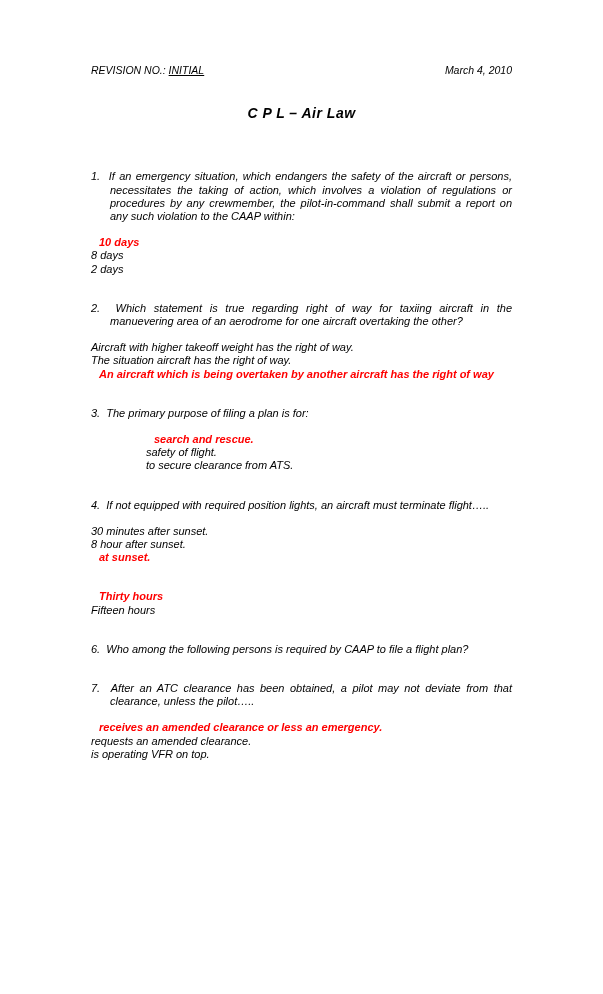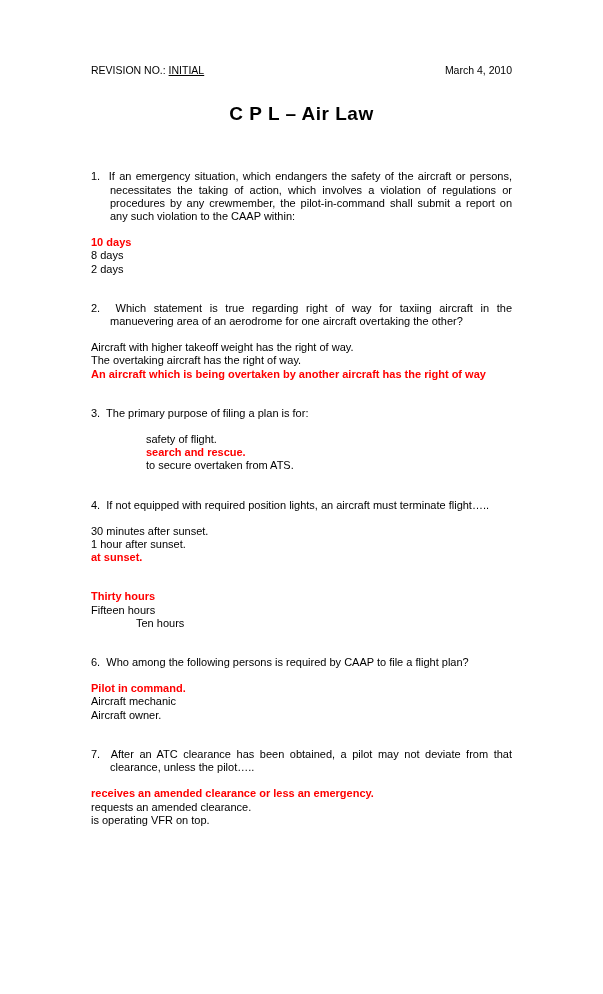--- a/index.html
+++ b/index.html
@@ -11,31 +11,32 @@
     width: 603px;
     height: 994px;
     box-sizing: border-box;
     background: #ffffff;
     padding: 64px 91px 40px 91px;
     font-family: "Liberation Sans", sans-serif;
     font-size: 11px;
     line-height: 13.2px;
     color: #000000;
     overflow: hidden;
+    font-style: italic;
   }
   .header-row {
     display: flex;
     justify-content: space-between;
     align-items: baseline;
     font-size: 10.5px;
   }
   .underline { text-decoration: underline; }
   .doc-title {
     text-align: center;
-    font-size: 19px;
+    font-size: 14px;
     font-weight: bold;
     margin: 30px 0 0 0;
     letter-spacing: 0.5px;
   }
   .questions {
     margin-top: 50px;
   }
   .q-block {
     margin-bottom: 26px;
   }
@@ -46,20 +47,21 @@
     text-indent: -19px;
   }
   .options { margin: 0; }
   .opt {
     min-height: 13.2px;
     white-space: pre-wrap;
   }
   .opt.correct {
     color: #fe0000;
     font-weight: bold;
+    margin-left: 8px;
   }
   .indent-1 { padding-left: 45px; }
   .indent-2 { padding-left: 55px; }
 </style>
 </head>
 <body>
 
 <div class="page">
   <div class="header-row">
     <div><span>REVISION NO.: </span><span class="underline">INITIAL</span></div>
@@ -74,54 +76,48 @@
         <div class="options">
           <div class="opt indent-0 correct">10 days</div>
           <div class="opt indent-0">8 days</div>
           <div class="opt indent-0">2 days</div>
         </div>
       </div>
       <div class="q-block">
         <p class="q-text">2.&nbsp; Which statement is true regarding right of way for taxiing aircraft in the manuevering area of an aerodrome for one aircraft overtaking the other?</p>
         <div class="options">
           <div class="opt indent-0">Aircraft with higher takeoff weight has the right of way.</div>
-          <div class="opt indent-0">The overtaking aircraft has the right of way.</div>
+          <div class="opt indent-0">The situation aircraft has the right of way.</div>
           <div class="opt indent-0 correct">An aircraft which is being overtaken by another aircraft has the right of way</div>
         </div>
       </div>
       <div class="q-block">
         <p class="q-text">3.&nbsp; The primary purpose of filing a plan is for:</p>
         <div class="options">
+          <div class="opt indent-2 correct">search and rescue.</div>
           <div class="opt indent-2">safety of flight.</div>
-          <div class="opt indent-2 correct">search and rescue.</div>
-          <div class="opt indent-2">to secure overtaken from ATS.</div>
+          <div class="opt indent-2">to secure clearance from ATS.</div>
         </div>
       </div>
       <div class="q-block">
         <p class="q-text">4.&nbsp; If not equipped with required position lights, an aircraft must terminate flight…..</p>
         <div class="options">
           <div class="opt indent-0">30 minutes after sunset.</div>
-          <div class="opt indent-0">1 hour after sunset.</div>
+          <div class="opt indent-0">8 hour after sunset.</div>
           <div class="opt indent-0 correct">at sunset.</div>
         </div>
       </div>
       <div class="q-block">
         <div class="options">
           <div class="opt indent-0 correct">Thirty hours</div>
           <div class="opt indent-0">Fifteen hours</div>
-          <div class="opt indent-1">Ten hours</div>
         </div>
       </div>
       <div class="q-block">
         <p class="q-text">6.&nbsp; Who among the following persons is required by CAAP to file a flight plan?</p>
-        <div class="options">
-          <div class="opt indent-0 correct">Pilot in command.</div>
-          <div class="opt indent-0">Aircraft mechanic</div>
-          <div class="opt indent-0">Aircraft owner.</div>
-        </div>
       </div>
       <div class="q-block">
         <p class="q-text">7.&nbsp; After an ATC clearance has been obtained, a pilot may not deviate from that clearance, unless the pilot…..</p>
         <div class="options">
           <div class="opt indent-0 correct">receives an amended clearance or less an emergency.</div>
           <div class="opt indent-0">requests an amended clearance.</div>
           <div class="opt indent-0">is operating VFR on top.</div>
         </div>
       </div>
     </div>

